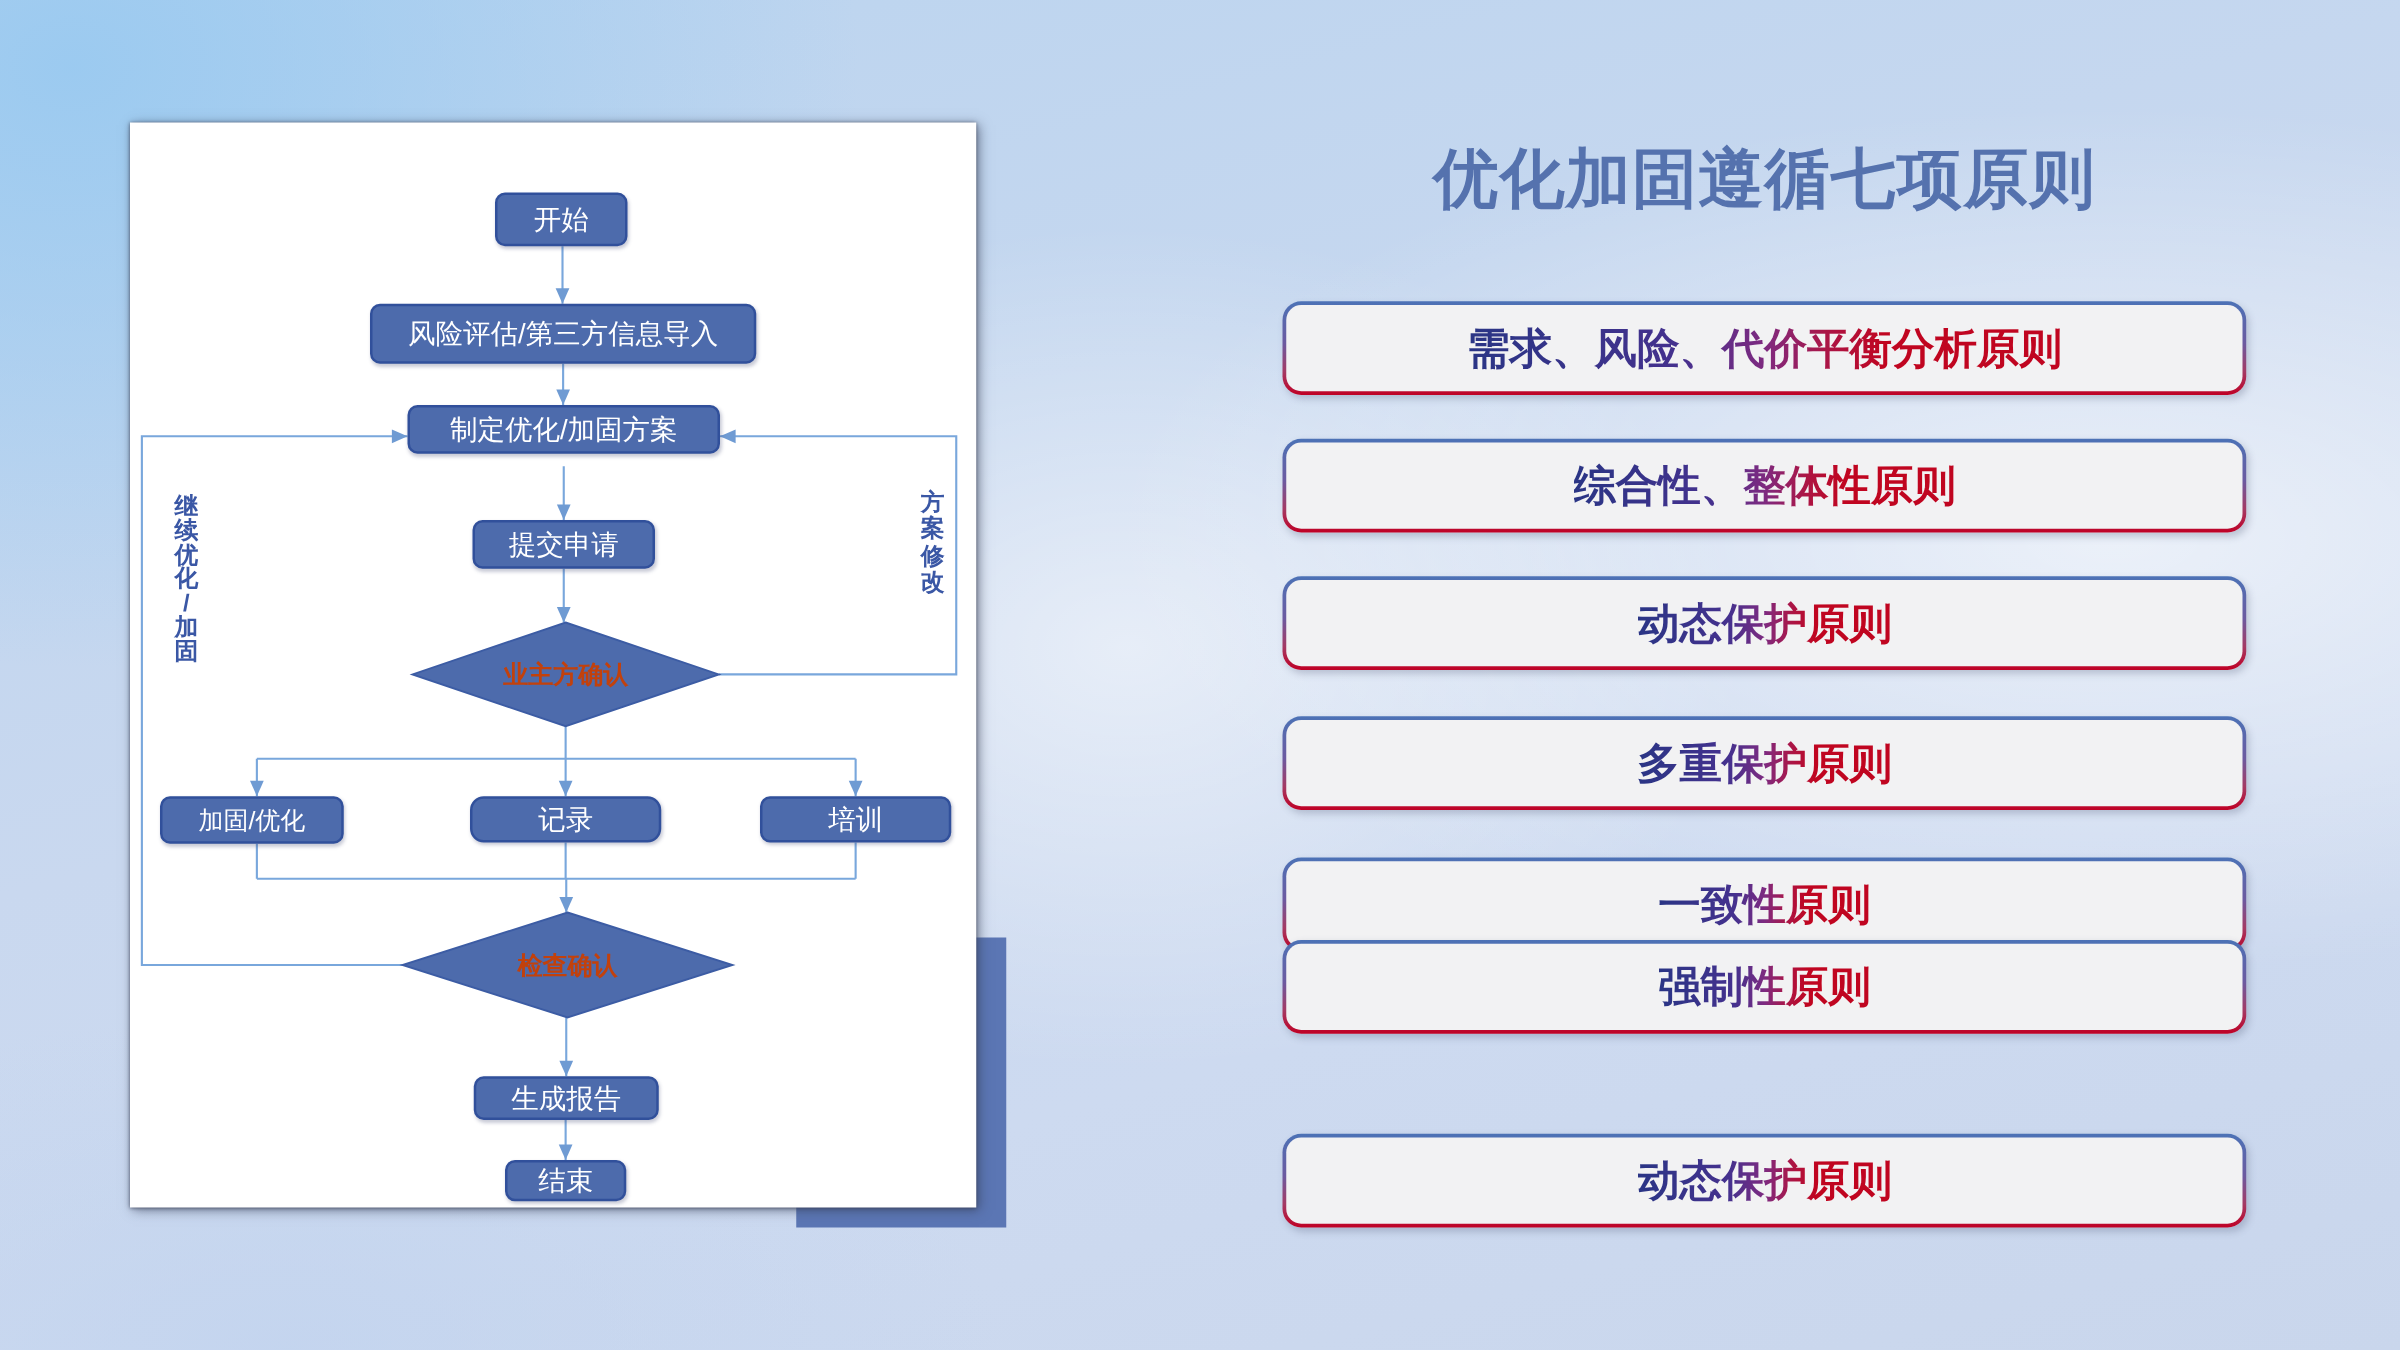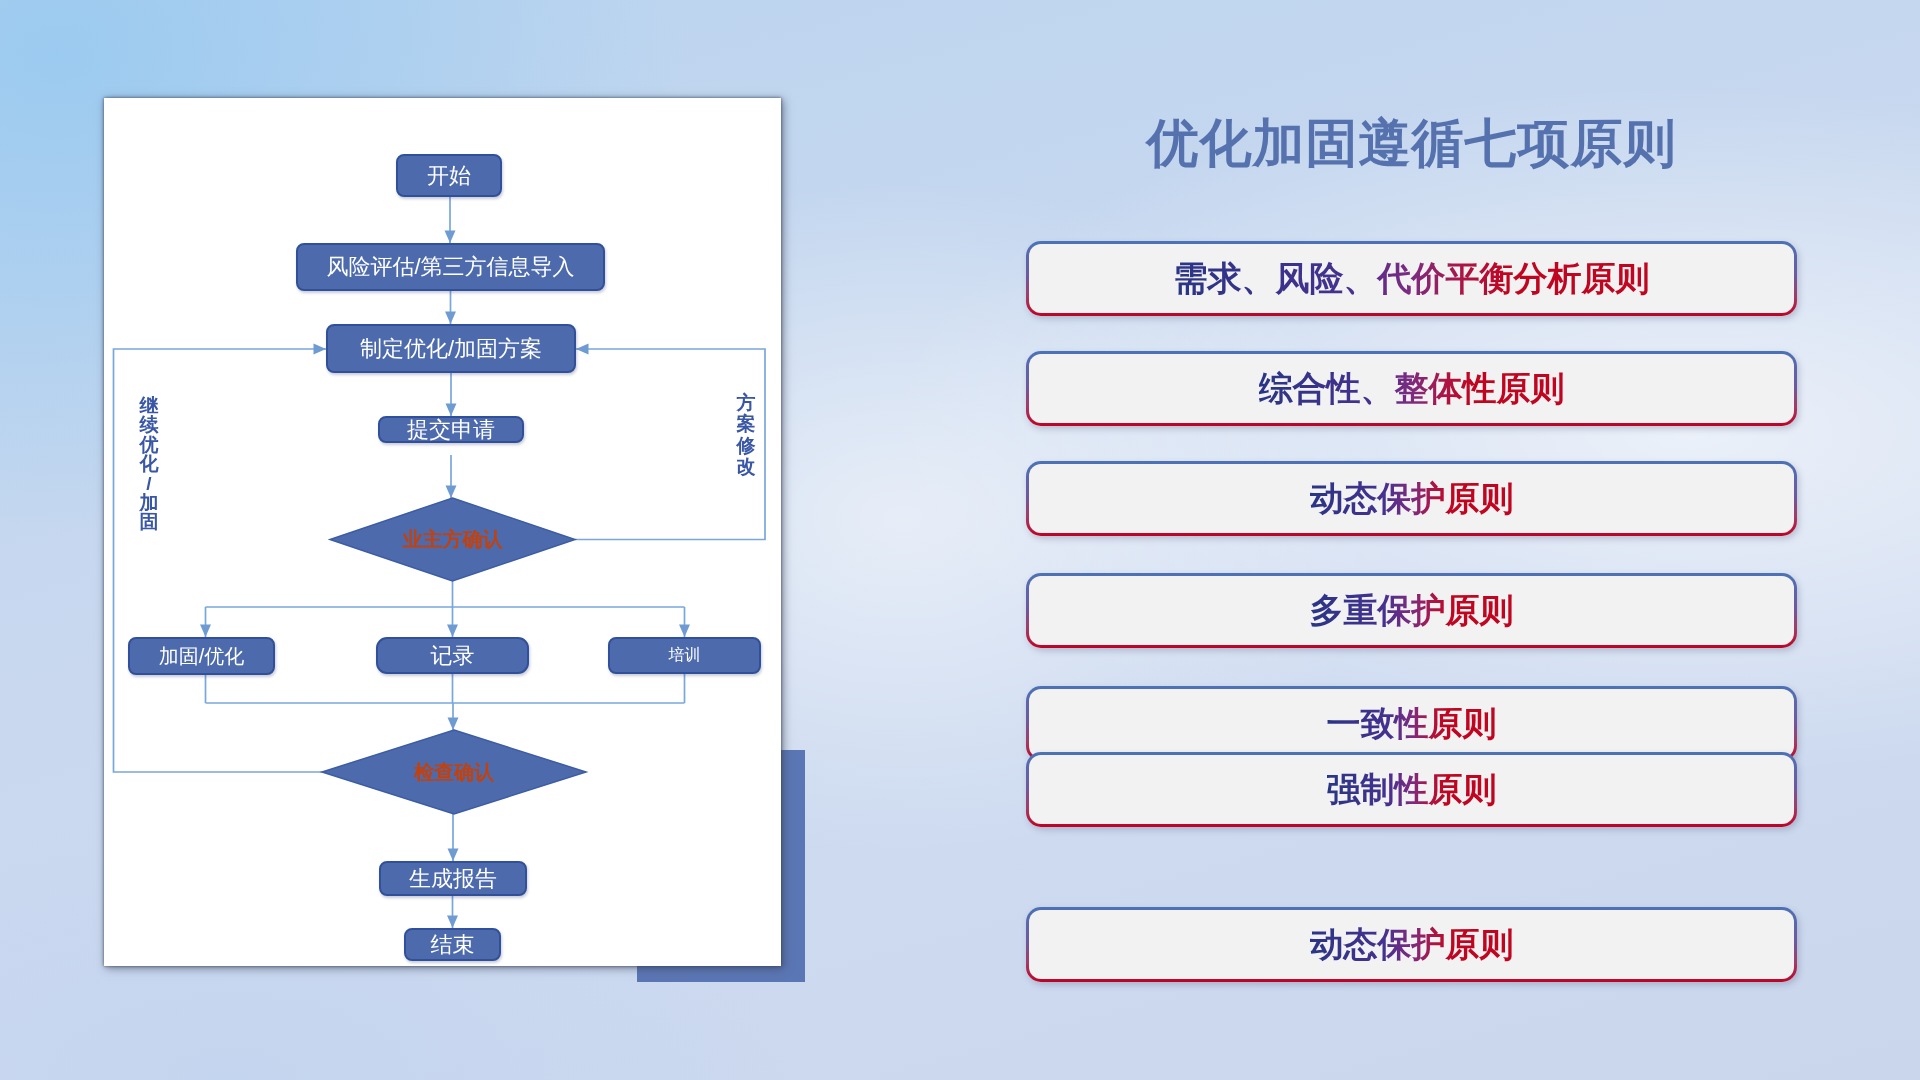--- a/index.html
+++ b/index.html
@@ -132,36 +132,36 @@
     <polygon points="454,730 586,772 454,814 322,772" fill="#4d6bac" stroke="#3c5ca4" stroke-width="1.5"></polygon>
   </g>
 </svg>
 
 <div class="fc-node" style="left:396px; top:154px; width:106px; height:43px; font-size:22px;">
   <span>开始</span>
 </div>
 <div class="fc-node" style="left:296px; top:243px; width:309px; height:48px; font-size:22px;">
   <span>风险评估/第三方信息导入</span>
 </div>
-<div class="fc-node" style="left:326px; top:324px; width:250px; height:49px; font-size:22px;text-align:right;">
+<div class="fc-node" style="left:326px; top:324px; width:250px; height:39px; font-size:22px;text-align:right;">
   <span>制定优化/加固方案</span>
 </div>
-<div class="fc-node" style="left:378px; top:416px; width:146px; height:27px; font-size:22px;">
+<div class="fc-node" style="left:378px; top:416px; width:146px; height:39px; font-size:22px;">
   <span>提交申请</span>
 </div>
 <div class="fc-diamond-text" style="left:330px; top:498px; width:245px; height:83px; font-size:20px;">
   <span>业主方确认</span>
 </div>
 <div class="fc-node" style="left:128px; top:637px; width:147px; height:38px; font-size:20px;">
   <span>加固/优化</span>
 </div>
 <div class="fc-node" style="left:376px; top:637px; width:153px; height:37px; font-size:22px;border-radius:11px;">
   <span>记录</span>
 </div>
-<div class="fc-node" style="left:608px; top:637px; width:153px; height:37px; font-size:16px;">
+<div class="fc-node" style="left:608px; top:637px; width:153px; height:37px; font-size:22px;">
   <span>培训</span>
 </div>
 <div class="fc-diamond-text" style="left:322px; top:730px; width:264px; height:84px; font-size:20px;">
   <span>检查确认</span>
 </div>
 <div class="fc-node" style="left:379px; top:861px; width:148px; height:35px; font-size:22px;">
   <span>生成报告</span>
 </div>
 <div class="fc-node" style="left:404px; top:928px; width:97px; height:33px; font-size:22px;">
   <span>结束</span>

